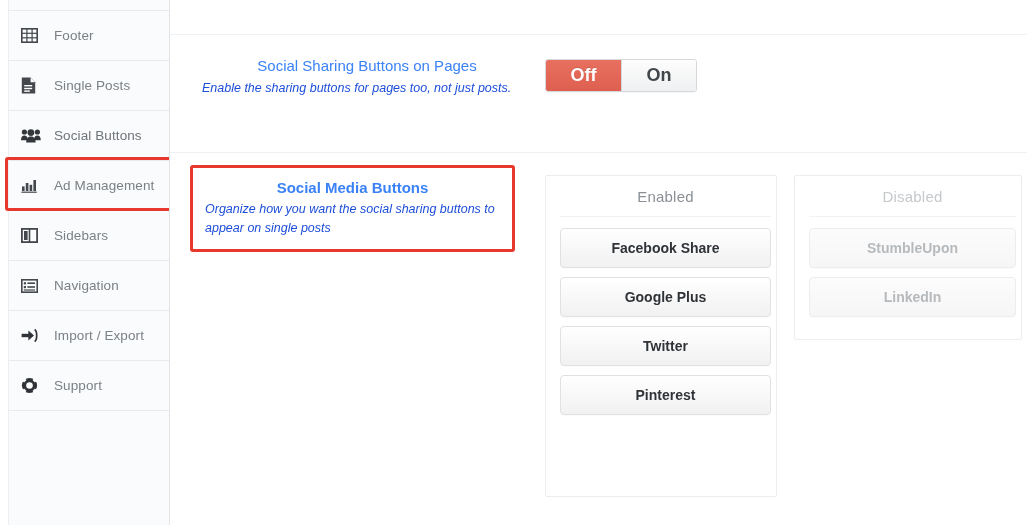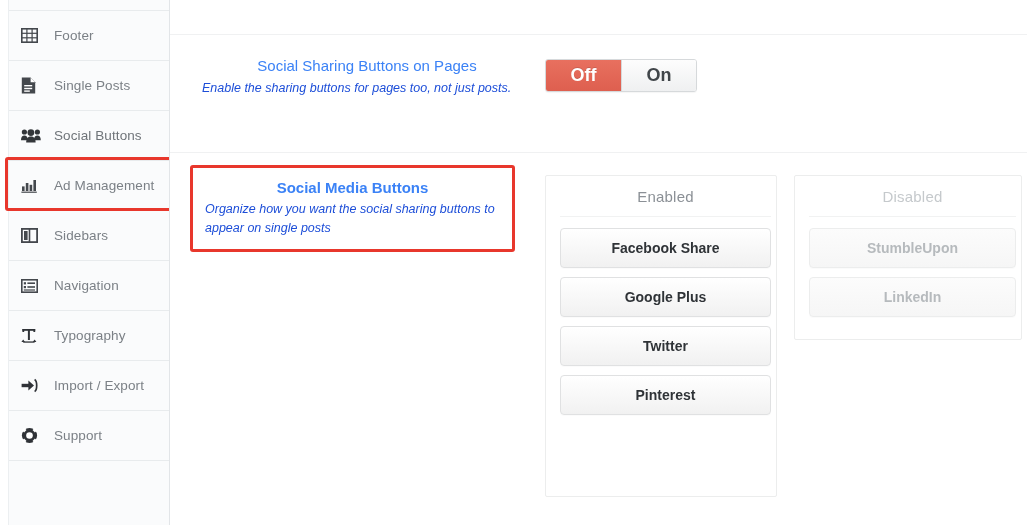--- a/index.html
+++ b/index.html
@@ -337,34 +337,20 @@
             <rect x="2.8" y="3.2" width="2.2" height="2.2" fill="#44484d"></rect>
             <rect x="2.8" y="7.0" width="2.2" height="2.2" fill="#44484d"></rect>
             <rect x="6.4" y="3.4" width="7.6" height="1.6" fill="#44484d"></rect>
             <rect x="6.4" y="7.2" width="7.6" height="1.6" fill="#44484d"></rect>
             <rect x="2.8" y="10.4" width="11.2" height="1.2" fill="#44484d"></rect>
           </svg>
         </span>
         <span class="nav-label">Navigation</span>
       </li>
 
-      <li class="nav-item">
-        <span class="nav-icon">
-          <svg width="17" height="16" viewBox="0 0 17 16">
-            <rect x="1.4" y="1.0" width="12.8" height="1.8" fill="#2f3237"></rect>
-            <rect x="1.4" y="1.0" width="1.8" height="3.0" fill="#2f3237"></rect>
-            <rect x="12.4" y="1.0" width="1.8" height="3.0" fill="#2f3237"></rect>
-            <rect x="6.9" y="1.0" width="2.0" height="11.0" fill="#2f3237"></rect>
-            <rect x="2.2" y="13.4" width="11.4" height="1.3" fill="#2f3237"></rect>
-            <path fill="#2f3237" d="M2.2 11.6 L4.0 13.9 L0.4 13.9 Z"></path>
-            <path fill="#2f3237" d="M13.6 11.6 L15.4 13.9 L11.8 13.9 Z"></path>
-          </svg>
-        </span>
-        <span class="nav-label">Typography</span>
-      </li>
 
       <li class="nav-item">
         <span class="nav-icon">
           <svg width="18" height="15" viewBox="0 0 18 15">
             <rect x="0.6" y="5.8" width="7.4" height="3.4" fill="#2f3237"></rect>
             <path fill="#2f3237" d="M7.4 2.4 L13.0 7.5 L7.4 12.6 Z"></path>
             <path fill="none" stroke="#2f3237" stroke-width="1.7" d="M13.6 1.4 C16.4 3.0 16.4 12.0 13.6 13.6"></path>
           </svg>
         </span>
         <span class="nav-label">Import / Export</span>

